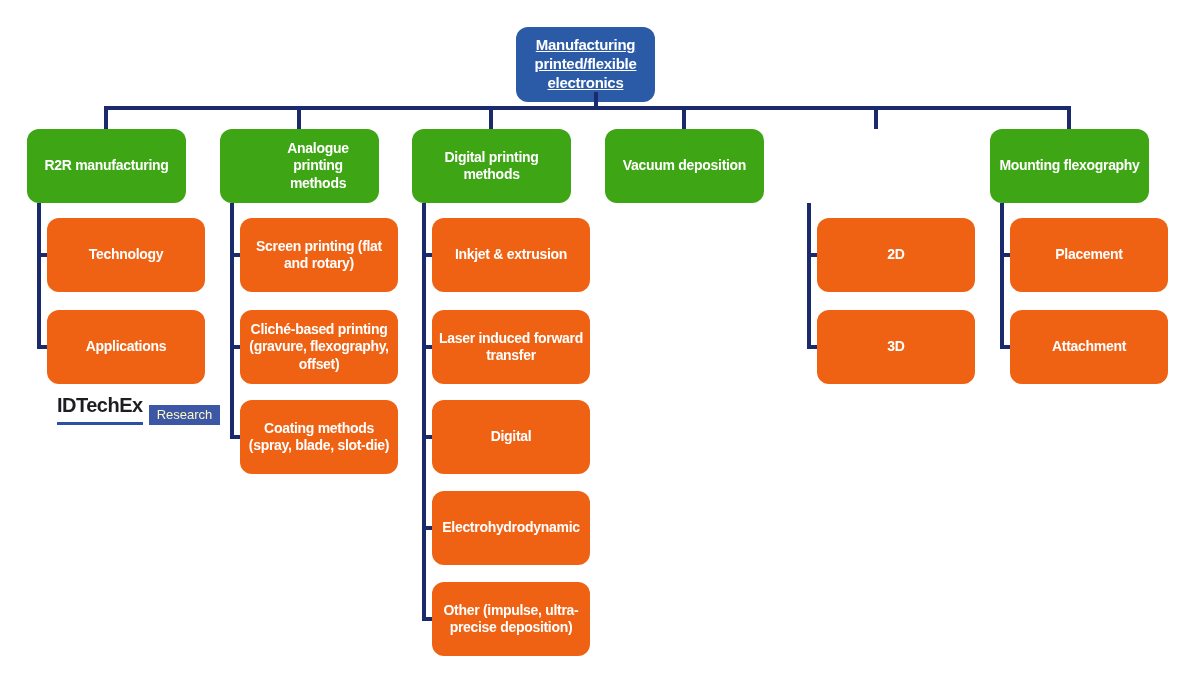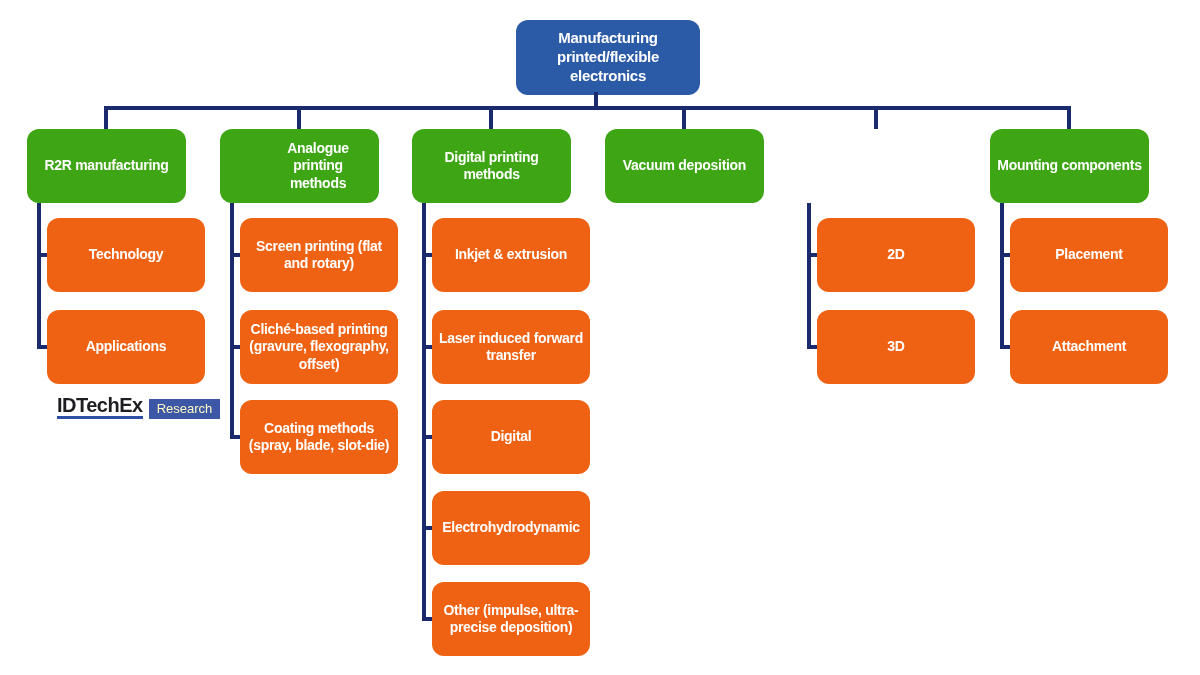--- a/index.html
+++ b/index.html
@@ -14,48 +14,48 @@
     display:flex; align-items:center; justify-content:center;
     padding:4px 7px;
   }
   .root { background:var(--root-blue,#2B5AA6); font-size:15px; }
   .cat  { background:var(--category-green,#3EA514); top:129px; width:159px; height:74px; }
   .leaf { background:var(--leaf-orange,#EF6214); width:158px; height:74px; }
   .line { position:absolute; background:var(--connector-navy,#1B2A6C); }
   .logo { position:absolute; left:57px; top:395px; display:flex; align-items:flex-end; gap:6px; }
   .logo-brand {
     font-weight:bold; font-size:20px; color:#1d1d22; letter-spacing:-0.5px;
-    border-bottom:3px solid #2d50a7; padding-bottom:1px; line-height:1;
+    border-bottom:3px solid #2d50a7; padding-bottom:7px; line-height:1;
   }
   .logo-badge {
     background:var(--logo-blue,#3C57A6); color:#fef9c3; font-size:13px;
     padding:3px 8px 4px 8px; line-height:1; letter-spacing:0;
   }
 </style>
 </head>
 <body>
 
 <div class="canvas">
 
-  <div class="box root" style="left:516px; top:20px; width:184px; height:75px;">Manufacturing printed/flexible electronics</div>
+  <div class="box root" style="left:516px; top:27px; width:139px; height:75px;text-decoration:underline;">Manufacturing printed/flexible electronics</div>
 
   <div class="line" style="left:594px; top:92px; width:4px; height:18px;"></div>
   <div class="line" style="left:104px; top:106px; width:967px; height:4px;"></div>
   <div class="line" style="left:104px;  top:110px; width:4px; height:19px;"></div>
   <div class="line" style="left:297px;  top:110px; width:4px; height:19px;"></div>
   <div class="line" style="left:489px;  top:110px; width:4px; height:19px;"></div>
   <div class="line" style="left:682px;  top:110px; width:4px; height:19px;"></div>
   <div class="line" style="left:874px;  top:110px; width:4px; height:19px;"></div>
   <div class="line" style="left:1067px; top:110px; width:4px; height:19px;"></div>
 
   <div class="box cat" style="left:27px;">R2R manufacturing</div>
   <div class="box cat" style="left:220px;padding-left:44px;">Analogue printing methods</div>
   <div class="box cat" style="left:412px;">Digital printing methods</div>
   <div class="box cat" style="left:605px;">Vacuum deposition</div>
-  <div class="box cat" style="left:990px;">Mounting components</div>
+  <div class="box cat" style="left:990px;">Mounting flexography</div>
 
   <div class="line" style="left:37px;   top:203px; width:4px; height:146px;"></div>
   <div class="line" style="left:230px;  top:203px; width:4px; height:236px;"></div>
   <div class="line" style="left:422px;  top:203px; width:4px; height:418px;"></div>
   <div class="line" style="left:807px;  top:203px; width:4px; height:146px;"></div>
   <div class="line" style="left:1000px; top:203px; width:4px; height:146px;"></div>
 
   <div class="line" style="left:37px;   top:253px; width:10px; height:4px;"></div>
   <div class="line" style="left:37px;   top:345px; width:10px; height:4px;"></div>
   <div class="line" style="left:230px;  top:253px; width:10px; height:4px;"></div>

